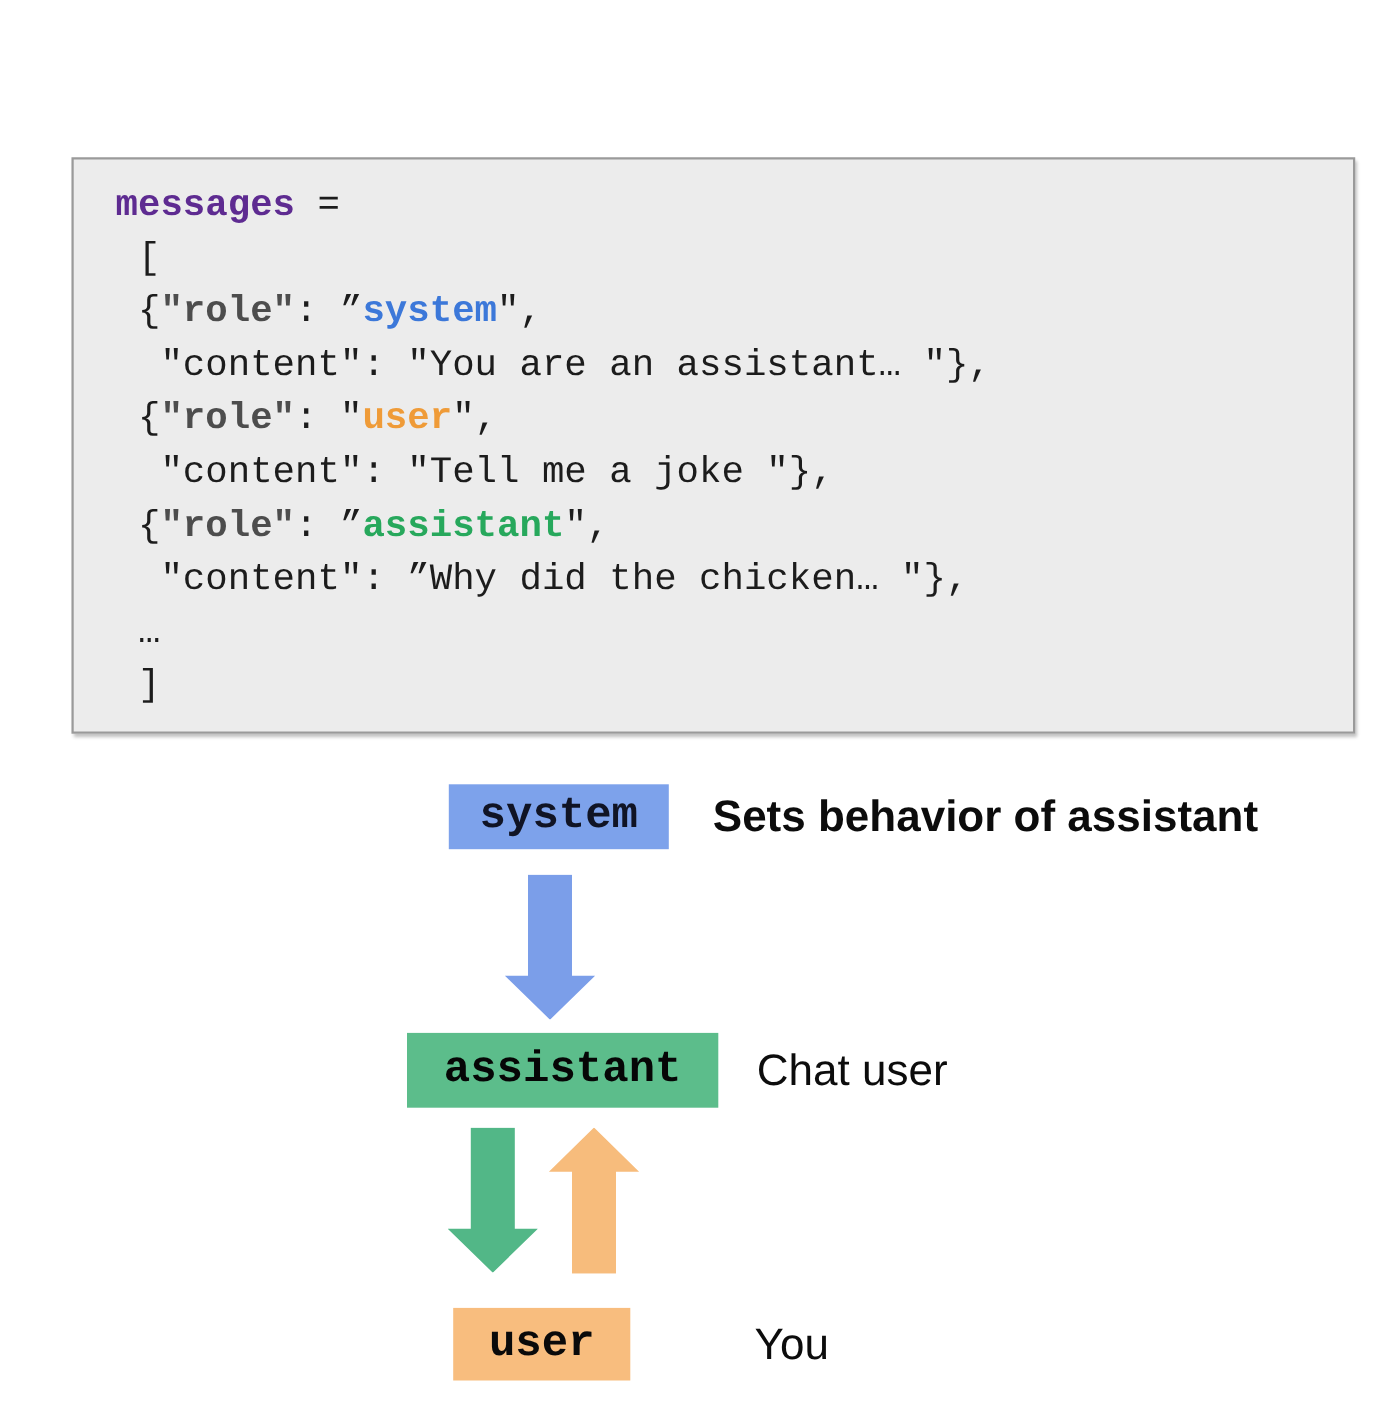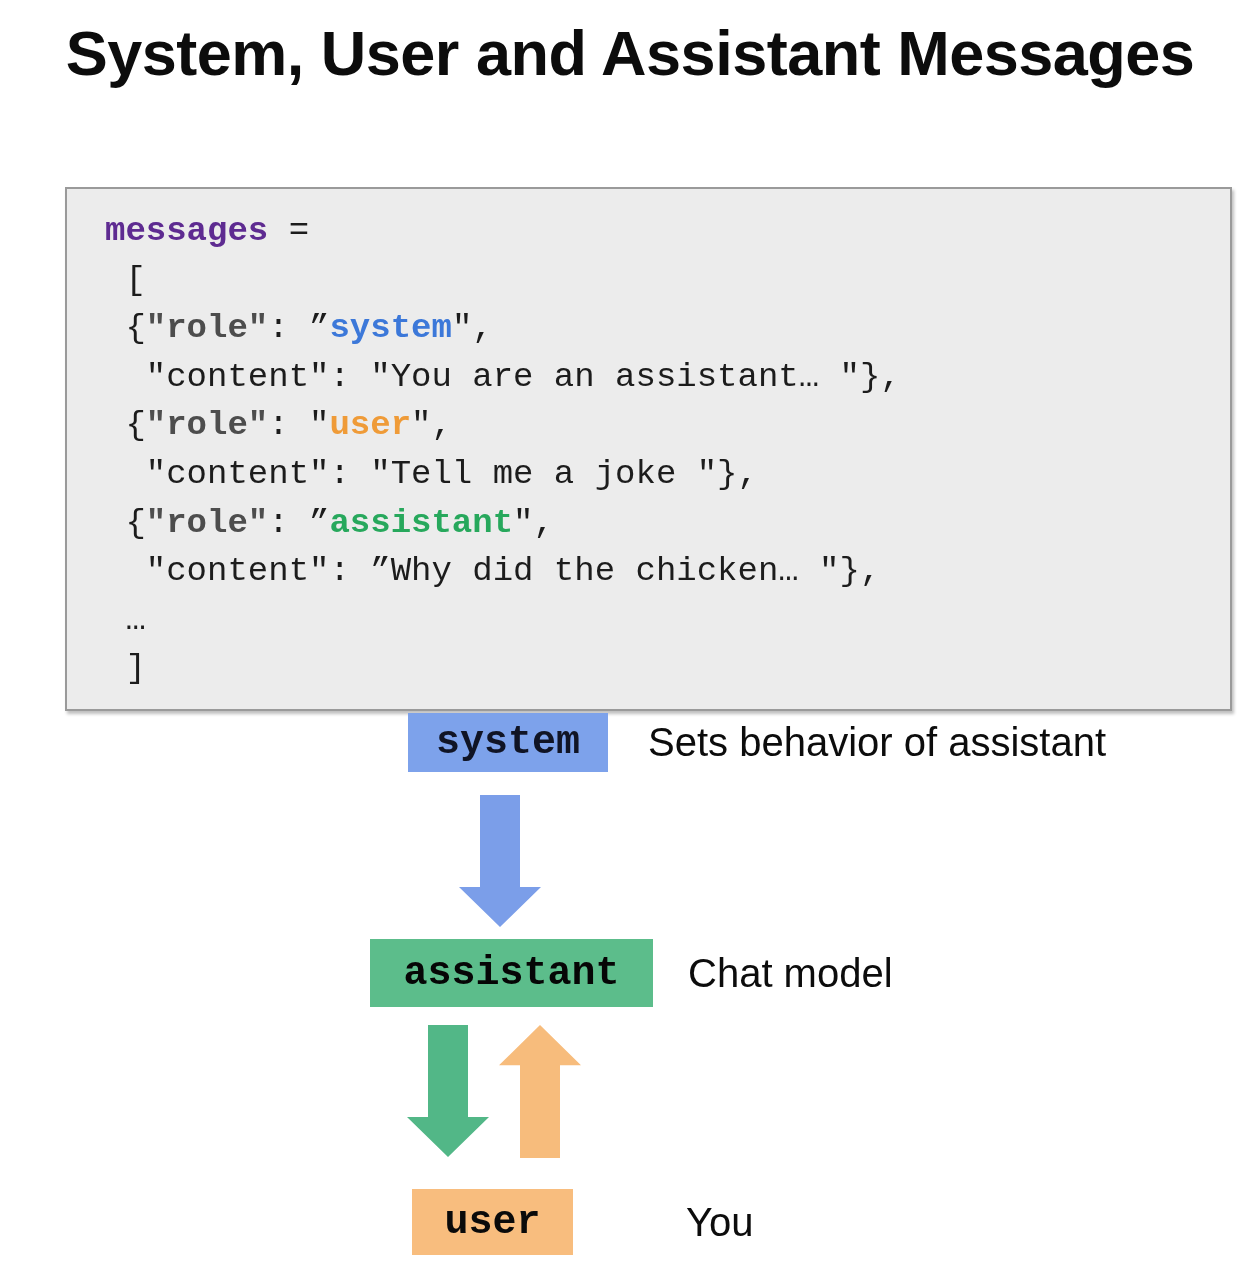--- a/index.html
+++ b/index.html
@@ -10,21 +10,20 @@
   .page-title{
     position:absolute;left:0;top:10px;width:1260px;height:86px;
     display:flex;align-items:center;justify-content:center;
     font-size:63px;font-weight:600;letter-spacing:-0.5px;color:#0c0c0c;margin:0;
     white-space:nowrap;
   }
   .code-box{
     position:absolute;left:65px;top:143px;width:1167px;height:524px;
     background:#ececec;border:2px solid #9a9a9a;box-sizing:border-box;
     box-shadow:2px 3px 3px rgba(0,0,0,0.25);
-    margin-top:44px;
   }
   .code-lines{
     position:absolute;left:38px;top:18px;
     font-family:"Liberation Mono", monospace;
     font-size:34px;line-height:48.6px;color:#1c1c1c;
     white-space:pre;
   }
   .tok-var{color:#5e2b91;font-weight:bold;}
   .tok-key{color:#4d4d4d;font-weight:bold;}
   .tok-system{color:#3c78d9;font-weight:bold;}
@@ -34,54 +33,53 @@
     position:absolute;display:flex;align-items:center;justify-content:center;
     font-family:"Liberation Mono", monospace;font-size:40px;font-weight:bold;color:#101425;
   }
   .node-system{left:408px;top:713px;width:200px;height:59px;}
   .node-assistant{left:370px;top:939px;width:283px;height:68px;color:#060606;}
   .node-user{left:412px;top:1189px;width:161px;height:66px;color:#0a0a0a;}
   .node-desc{
     position:absolute;font-size:40px;font-weight:500;color:#0c0c0c;white-space:nowrap;
     display:flex;align-items:center;height:60px;
   }
-  .desc-system{left:648px;top:712px;}
+  .desc-system{left:648px;top:712px;font-weight:bold;}
   .desc-assistant{left:688px;top:943px;}
   .desc-user{left:686px;top:1192px;text-align:center;}
   .arrow{position:absolute;}
   .arrow-down{
     clip-path:polygon(25.6% 0, 74.4% 0, 74.4% 69.7%, 100% 69.7%, 50% 100%, 0 69.7%, 25.6% 69.7%);
   }
   .arrow-up{
     clip-path:polygon(50% 0, 100% 30.3%, 74.4% 30.3%, 74.4% 100%, 25.6% 100%, 25.6% 30.3%, 0 30.3%);
   }
   .arrow-blue{left:459px;top:795px;width:82px;height:132px;}
   .arrow-green{left:407px;top:1025px;width:82px;height:132px;}
   .arrow-orange{left:499px;top:1025px;width:82px;height:133px;}
 </style>
 </head>
 <body>
 
 <div class="canvas">
 
-  <h1 class="page-title">System, User and Assistant Messages</h1>
 
   <div class="code-box">
     <div class="code-lines"><div class="code-line"><span class="tok-var">messages</span><span> =</span></div><div class="code-line"><span> [</span></div><div class="code-line"><span> {</span><span class="tok-key">"role"</span><span>: ”</span><span class="tok-system">system</span><span>",</span></div><div class="code-line"><span>  "content": "You are an assistant… "},</span></div><div class="code-line"><span> {</span><span class="tok-key">"role"</span><span>: "</span><span class="tok-user">user</span><span>",</span></div><div class="code-line"><span>  "content": "Tell me a joke "},</span></div><div class="code-line"><span> {</span><span class="tok-key">"role"</span><span>: ”</span><span class="tok-assistant">assistant</span><span>",</span></div><div class="code-line"><span>  "content": ”Why did the chicken… "},</span></div><div class="code-line"><span> …</span></div><div class="code-line"><span> ]</span></div></div>
   </div>
 
   <div>
 
     <div class="node-box node-system" style="background-color: rgb(125, 162, 235);">system</div>
     <div class="node-desc desc-system">Sets behavior of assistant</div>
 
     <div class="arrow arrow-down arrow-blue" style="background-color: rgb(123, 158, 233);"></div>
 
     <div class="node-box node-assistant" style="background-color: rgb(92, 189, 139);">assistant</div>
-    <div class="node-desc desc-assistant">Chat model</div>
+    <div class="node-desc desc-assistant">Chat user</div>
 
     <div class="arrow arrow-down arrow-green" style="background-color: rgb(82, 183, 135);"></div>
     <div class="arrow arrow-up arrow-orange" style="background-color: rgb(247, 188, 124);"></div>
 
     <div class="node-box node-user" style="background-color: rgb(248, 189, 126);">user</div>
     <div class="node-desc desc-user">You</div>
 
   </div>
 </div>
 

